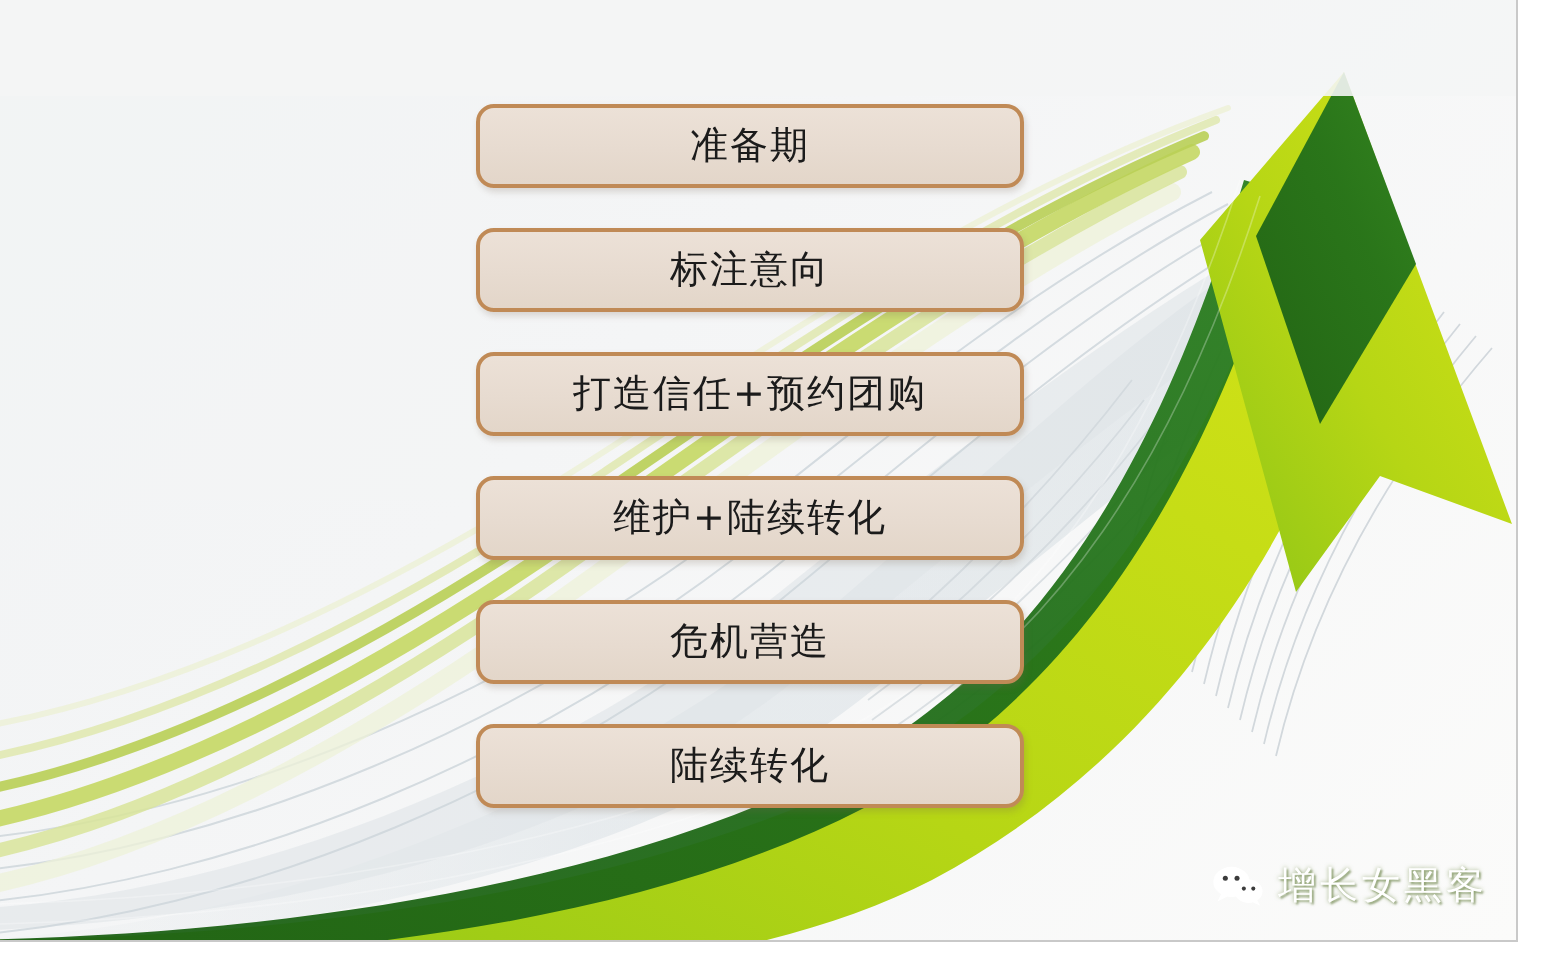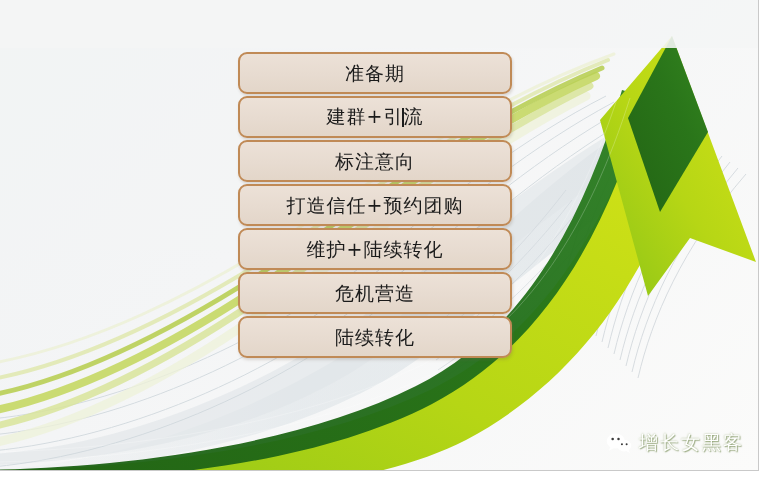--- a/index.html
+++ b/index.html
@@ -48,21 +48,21 @@
     position: absolute;
     left: 238px;
     top: 52px;
     width: 278px;
     z-index: 5;
   }
   .pbox {
     position: relative;
     width: 274px;
     height: 42px;
-    margin-bottom: 2px;
+    margin-bottom: 20px;
     border: 2px solid #c08a56;
     border-radius: 9px;
     background: linear-gradient(180deg, #ece1d7 0%, #e7dbd0 55%, #e3d6c9 100%);
     box-shadow: 1px 2px 3px rgba(120,100,80,0.22);
     display: flex;
     align-items: center;
     justify-content: center;
     box-sizing: border-box;
   }
   .pbox-label {
@@ -226,23 +226,20 @@
       <rect x="0" y="0" width="240" height="250" fill="#f2f4f4" opacity="0.55"></rect>
       <rect x="0" y="0" width="758" height="48" fill="#f4f5f5" opacity="0.9"></rect>
     </svg>
 
     <div class="boxes">
 
       <div class="pbox">
         <span class="pbox-label">准备期</span>
       </div>
 
-      <div class="pbox">
-        <span class="pbox-label"><span>建群+引</span><span class="caret"></span><span>流</span></span>
-      </div>
 
       <div class="pbox">
         <span class="pbox-label">标注意向</span>
       </div>
 
       <div class="pbox">
         <span class="pbox-label">打造信任+预约团购</span>
       </div>
 
       <div class="pbox">

